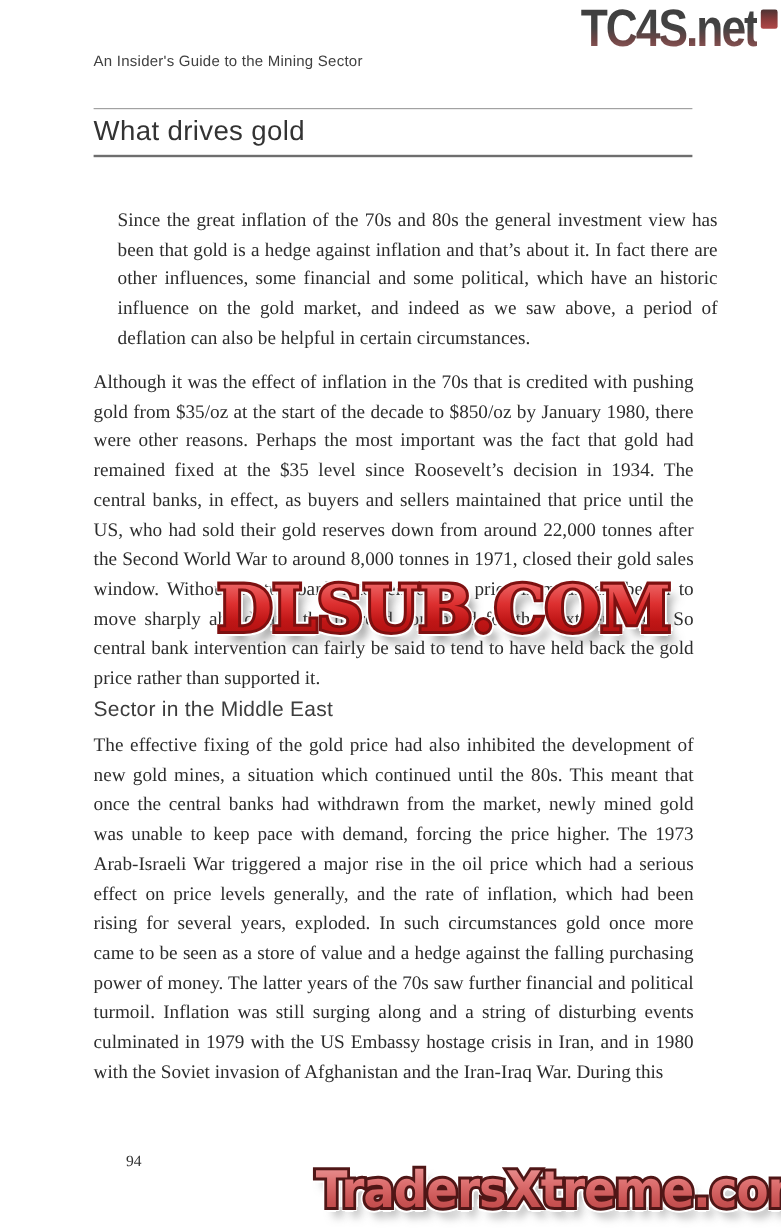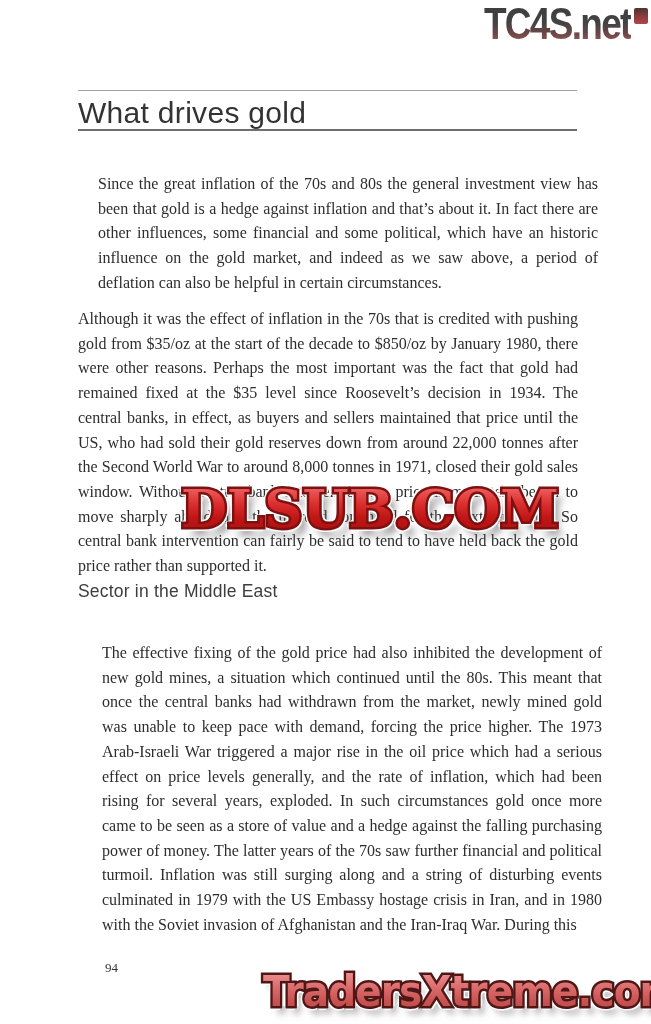--- a/index.html
+++ b/index.html
@@ -38,32 +38,32 @@
     background:linear-gradient(180deg,#4d3333 0%,#8d3c3c 55%,#b04747 100%);
   }
 
   
   .rule{position:absolute;left:78px;width:499px;border:0;margin:0;padding:0;}
   .rule-top{top:90px;height:1px;background:#a2a2a2;}
   .rule-bottom{top:129px;height:2px;background:#6e6e6e;}
   .chapter-title{
     position:absolute;left:78px;top:96px;
     font-family:"Liberation Sans", sans-serif;
-    font-size:30px;color:#333333;font-weight:400;letter-spacing:0.3px;
+    font-size:23px;color:#333333;font-weight:400;letter-spacing:0.3px;
   }
 
   
   .body-par{
     position:absolute;left:78px;width:500px;
     font-size:16px;line-height:24.7px;color:#2d2d2d;
     text-align:justify;
   }
   .par-1{top:156px;margin-left:20px;}
   .par-2{top:291px;}
-  .par-3{top:625px;margin-left:24px;}
+  .par-3{top:594px;}
 
   .subheading{
     position:absolute;left:78px;top:581px;
     font-family:"Liberation Sans", sans-serif;
     font-size:17.5px;color:#3d3d3d;font-weight:400;letter-spacing:0.2px;
   }
 
   .page-number{
     position:absolute;left:78px;top:960px;
     font-size:13px;color:#333333;margin-left:27px;
@@ -108,20 +108,21 @@
   .wm-bottom .l-fill{
     background:linear-gradient(180deg,#eda0a0 0%,#dd7070 38%,#c85252 68%,#b64444 100%);
     -webkit-background-clip:text;background-clip:text;color:transparent;
   }
 </style>
 </head>
 <body>
 
 <div class="page">
 
+  <div class="running-header">An Insider's Guide to the Mining Sector</div>
 
   <div class="site-logo">
     <span class="logo-text">TC4S.net</span>
   </div>
   <div class="site-logo-box"></div>
 
   <div class="rule rule-top"></div>
   <div class="chapter-title">What drives gold</div>
   <div class="rule rule-bottom"></div>
 

